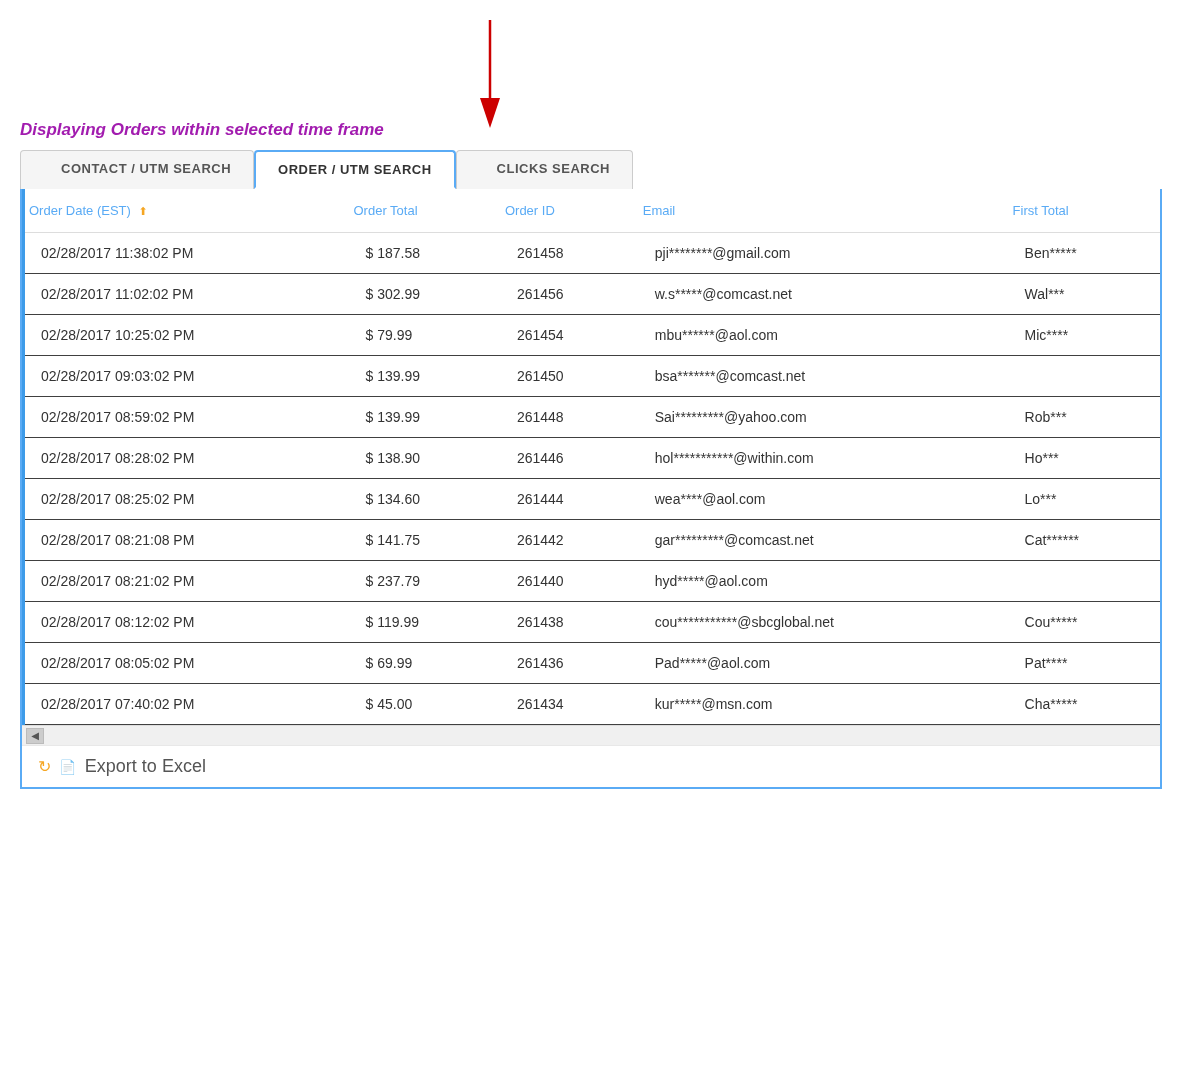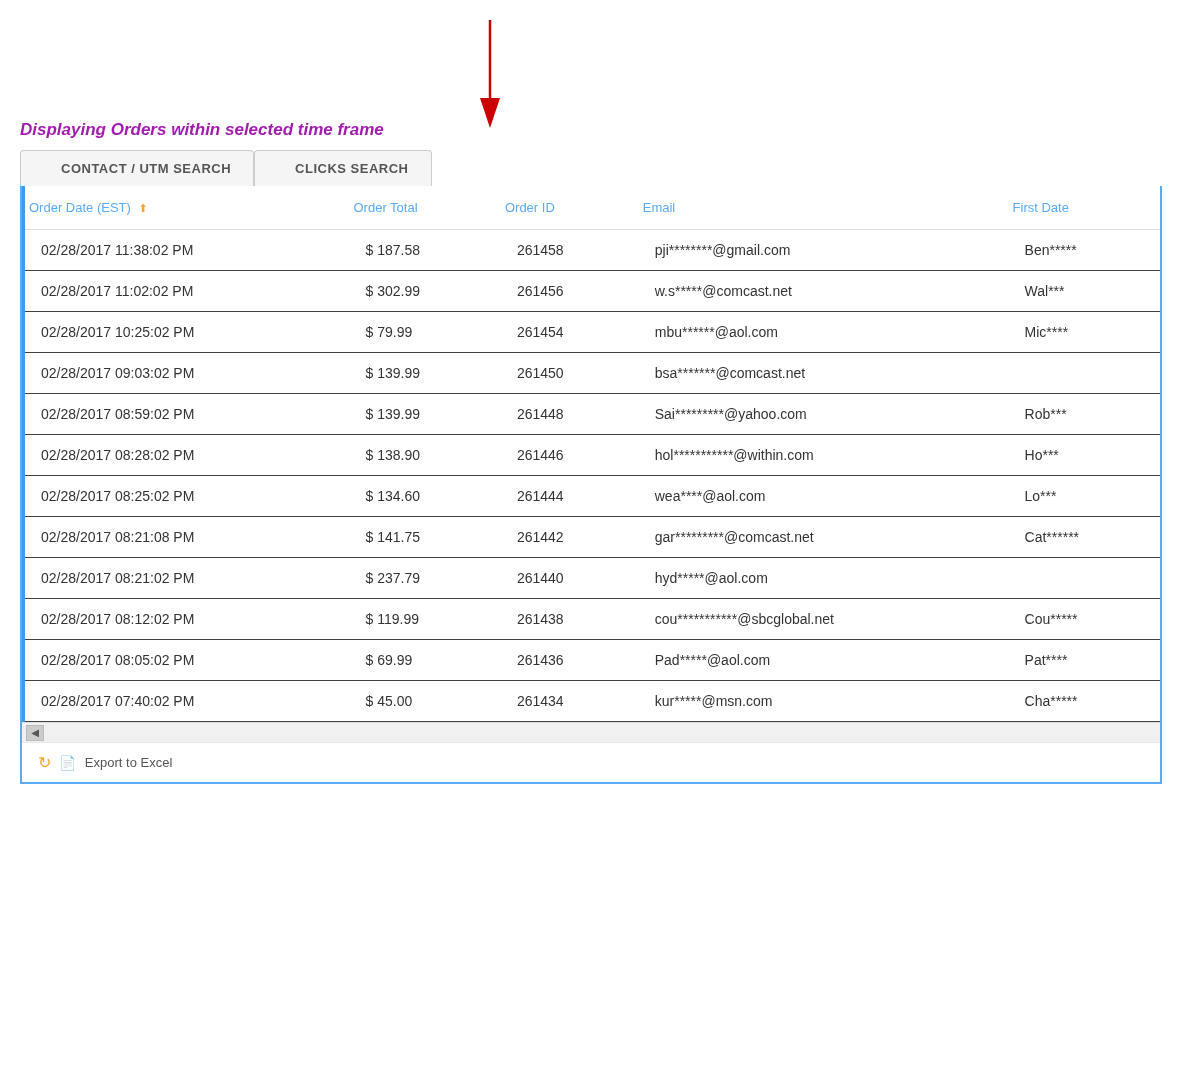--- a/index.html
+++ b/index.html
@@ -152,21 +152,21 @@
       border-top: 1px solid #e8e8e8;
     }
 
     .export-icon {
       color: #f5a623;
       font-size: 16px;
     }
 
     .export-link {
       color: #555;
-      font-size: 13px;
+      font-size: 18px;
       cursor: pointer;
       text-decoration: none;
     }
 
     .tabs-wrapper {
       display: flex;
       flex-direction: row;
       gap: 0;
     }
   </style>
@@ -180,20 +180,21 @@
     <svg class="red-arrow" viewBox="0 0 30 110" xmlns="http://www.w3.org/2000/svg">
       <line x1="15" y1="0" x2="15" y2="85" stroke="#cc0000" stroke-width="2.5"></line>
       <polygon points="5,78 15,108 25,78" fill="#cc0000"></polygon>
     </svg>
     <span class="displaying-text">Displaying Orders within selected time frame</span>
   </div>
 
   <div class="tabs-and-content">
     <div class="tabs-wrapper">
       <div class="tab">CONTACT / UTM SEARCH</div>
+      <div class="tab active">ORDER / UTM SEARCH</div>
       <div class="tab">CLICKS SEARCH</div>
     </div>
 
     <div class="main-content">
       <div class="table-container">
         <table>
           <thead>
             <tr>
               <th>
                 <span>Order Date (EST)</span>
@@ -202,21 +203,21 @@
               <th>
                 <span>Order Total</span>
               </th>
               <th>
                 <span>Order ID</span>
               </th>
               <th>
                 <span>Email</span>
               </th>
               <th>
-                <span>First Date</span>
+                <span>First Total</span>
               </th>
             </tr>
           </thead>
           <tbody id="table-body">
 
           <tr>
                 <td>02/28/2017 11:38:02 PM</td>
                 <td>$ 187.58</td>
                 <td>261458</td>
                 <td>pji********@gmail.com</td>

